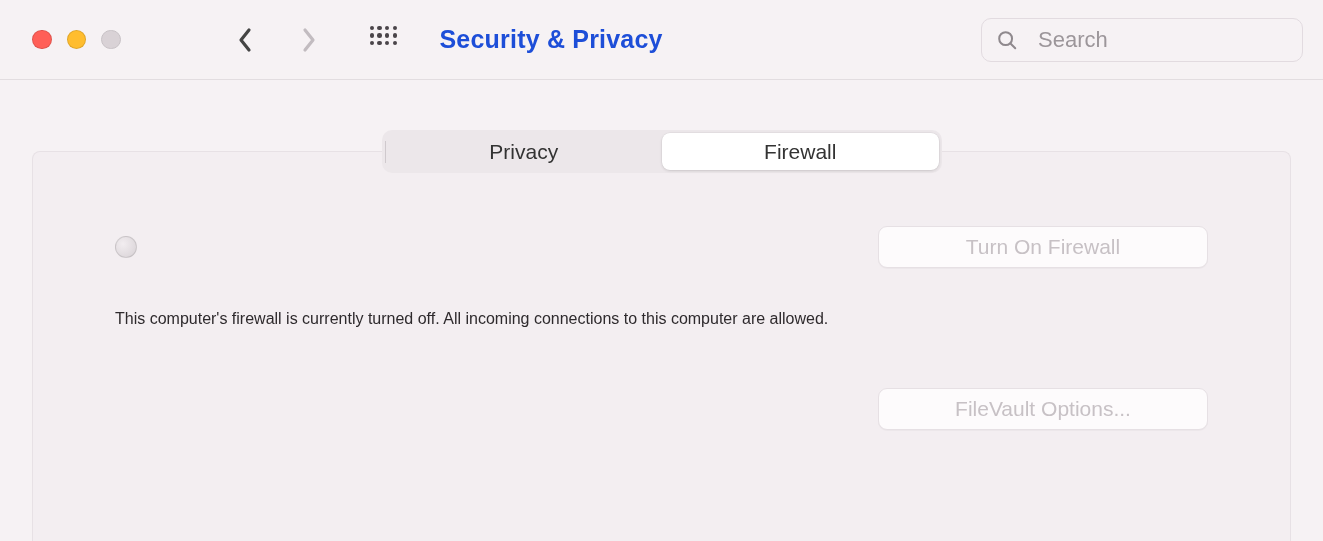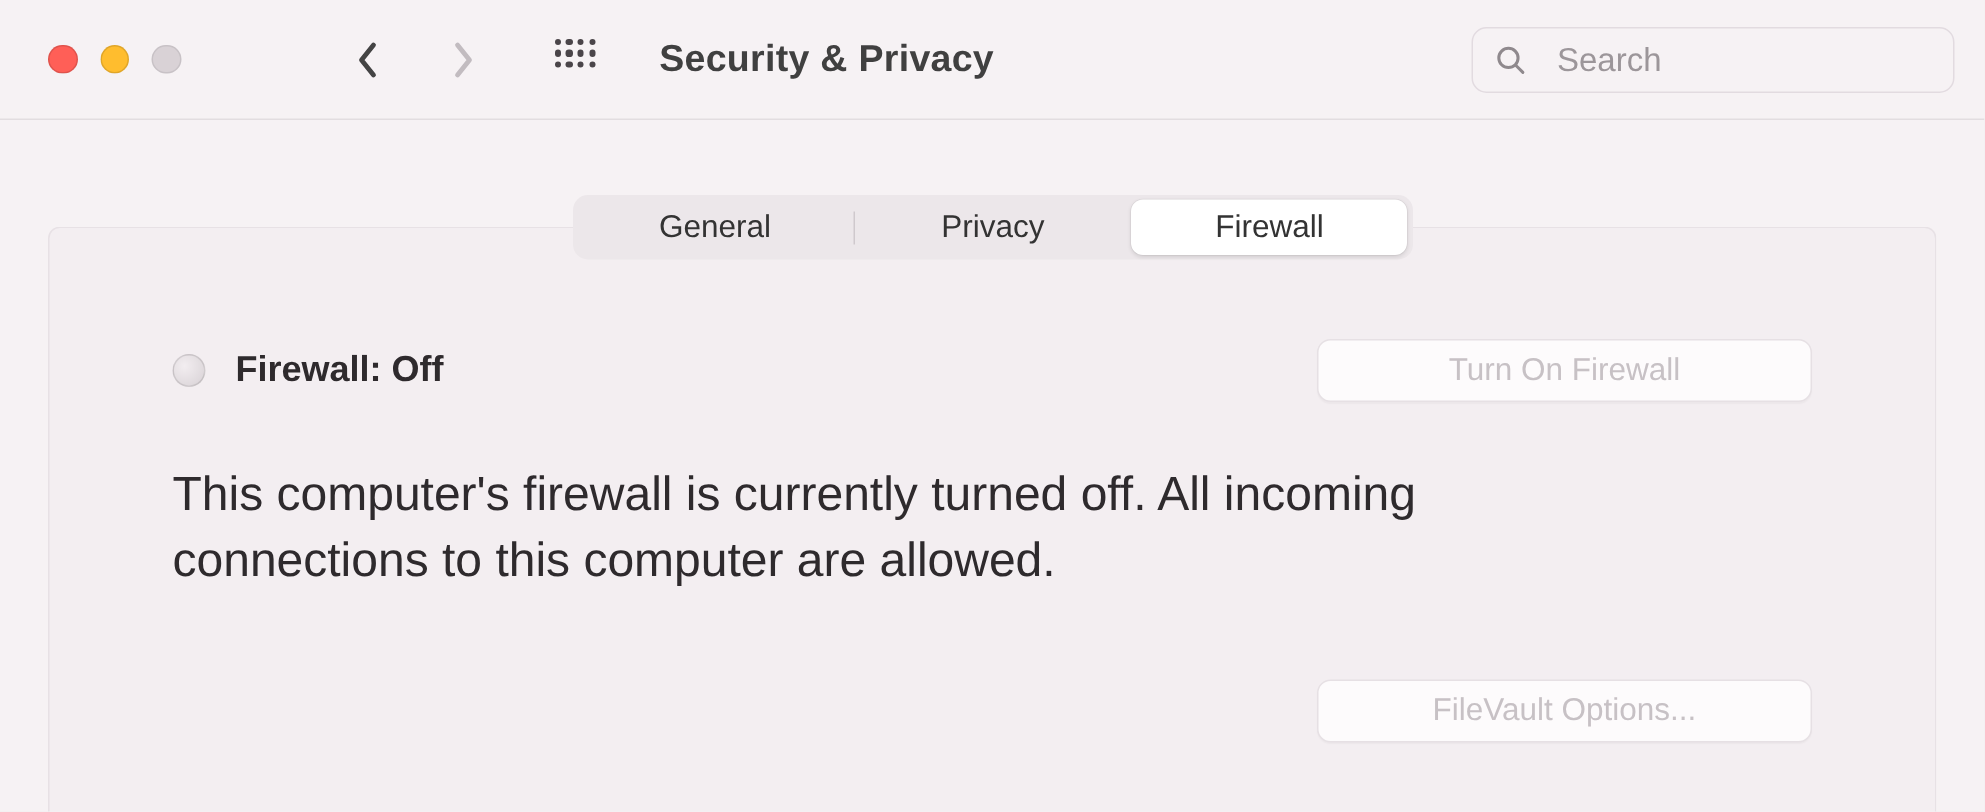--- a/index.html
+++ b/index.html
@@ -63,21 +63,21 @@
     }
     .grid-dot {
       width: 4.5px;
       height: 4.5px;
       border-radius: 50%;
       background: #4a4549;
     }
     .window-title {
       font-size: 25px;
       font-weight: 700;
-      color: #404040;
+      color: #1d4ed8;
       letter-spacing: 0.2px;
     }
     .spacer { flex: 1; }
     .search-box {
       display: flex;
       align-items: center;
       width: 322px;
       height: 44px;
       border: 1px solid #e2dbe0;
       border-radius: 10px;
@@ -175,21 +175,21 @@
       font-size: 21px;
       color: #c7c1c5;
       display: flex;
       align-items: center;
       justify-content: center;
       box-shadow: 0 1px 1px rgba(0,0,0,0.03);
       cursor: default;
       padding: 0 36px;
     }
     .description {
-      font-size: 32px;
+      font-size: 16px;
       line-height: 1.36;
       color: #2e2a2d;
       max-width: 960px;
       margin-bottom: 58px;
     }
     .options-row {
       display: flex;
       justify-content: flex-end;
     }
   </style>
@@ -234,37 +234,33 @@
     <svg viewBox="0 0 24 24" fill="none" stroke="#8f898d" stroke-width="2.2">
       <circle cx="10.5" cy="10.5" r="7"></circle>
       <line x1="21" y1="21" x2="15.8" y2="15.8" stroke-linecap="round"></line>
     </svg>
     <input class="search-input" type="text" placeholder="Search" style="">
   </div>
 </div>
 
 <div class="body-area">
   <div class="tab-bar">
-    <div class="tab-item">
-        <span>General</span>
-      </div>
     <div class="tab-divider"></div>
     <div class="tab-item">
         <span>Privacy</span>
       </div>
     <div class="tab-item active">
         <span>Firewall</span>
       </div>
   </div>
 
   <div class="content-panel">
     <div class="status-row">
       <div class="status-left">
         <div class="status-dot"></div>
-        <div class="status-label">Firewall: Off</div>
       </div>
       <div class="mac-button">
         <span>Turn On Firewall</span>
       </div>
     </div>
     <div class="description">This computer's firewall is currently turned off. All incoming connections to this computer are allowed.</div>
     <div class="options-row">
       <div class="mac-button">
         <span>FileVault Options...</span>
       </div>

